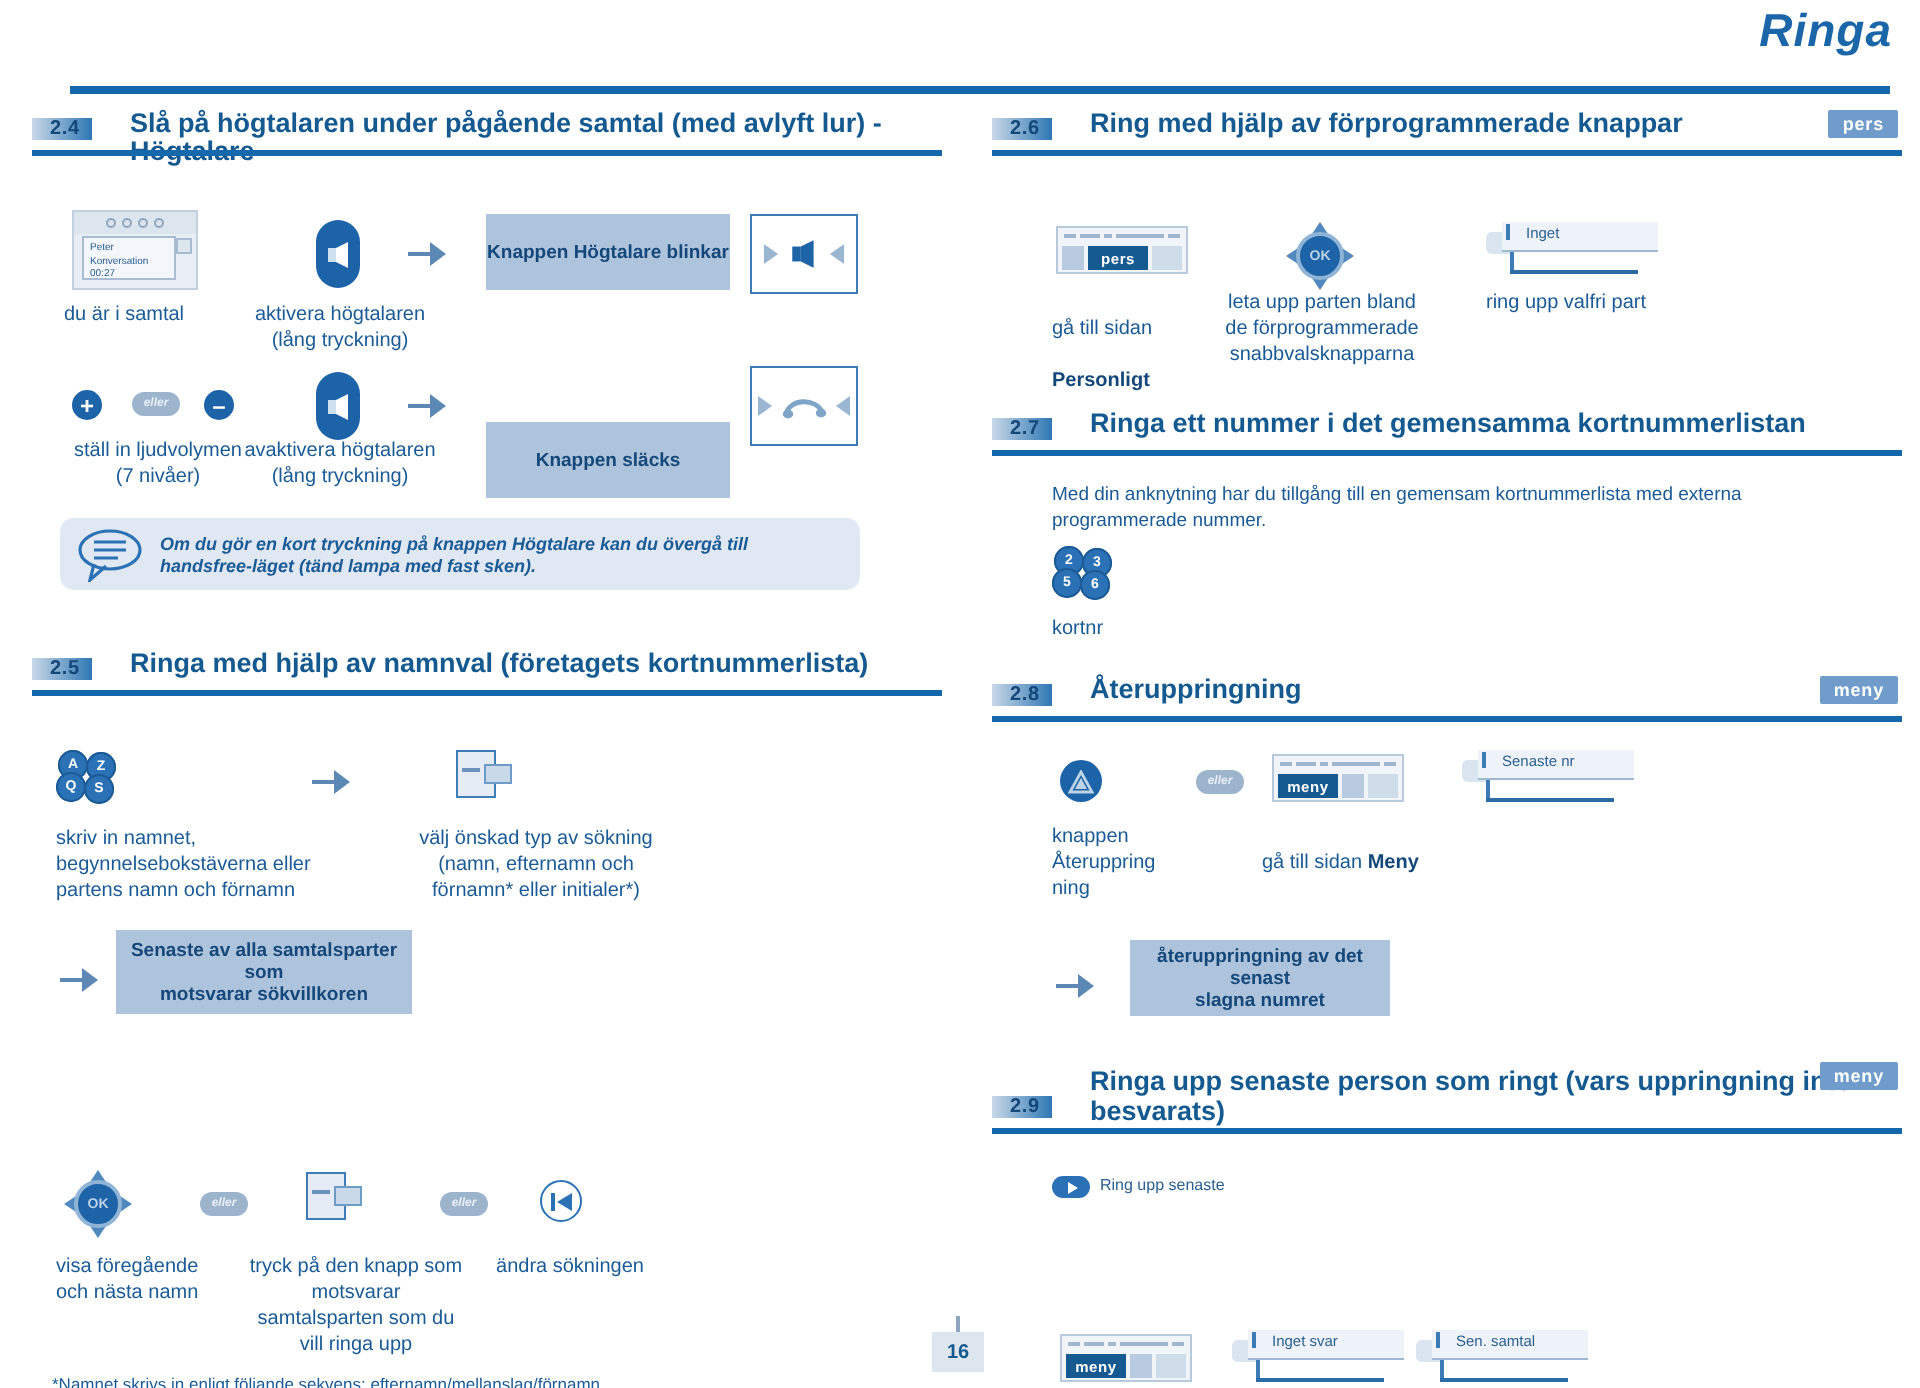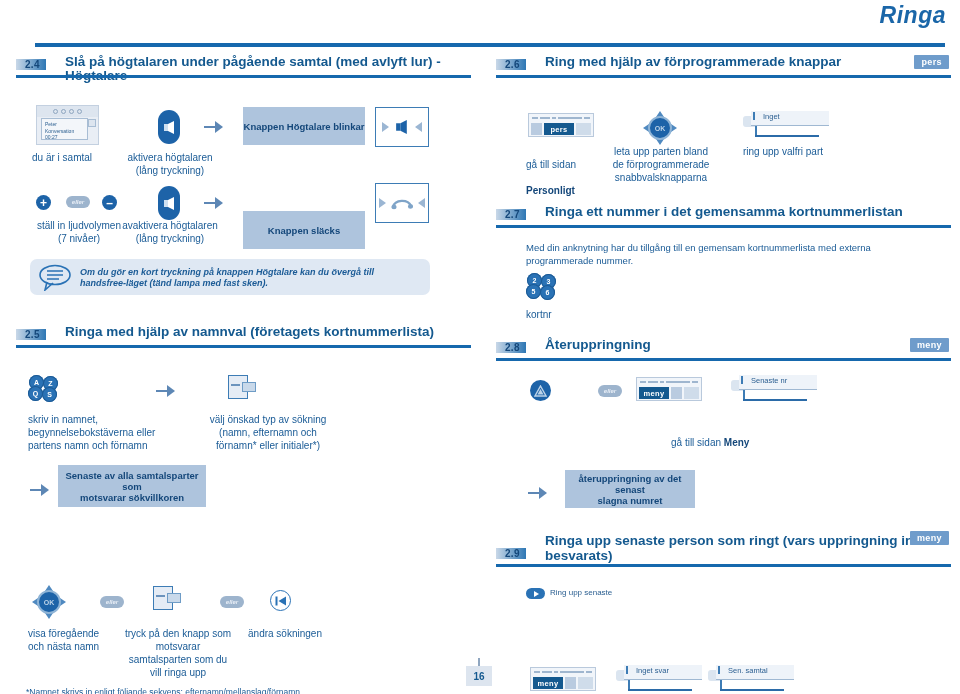--- a/index.html
+++ b/index.html
@@ -510,38 +510,41 @@
         <div class="sec-rule"></div>
       </div>
     </div>
 
     <div class="circ-icon" style="left:42px;top:325px;">
       <svg width="13" height="12" viewBox="0 0 13 12">
         <polygon points="6.5,1 12,11 1,11" fill="none" stroke="#bcd3e8" stroke-width="1.4"></polygon>
         <polygon points="6.5,4 9.5,9.5 3.5,9.5" fill="#bcd3e8"></polygon>
       </svg>
     </div>
+    <div class="cap left" style="left:38px;top:357px;width:90px;">knappen
+Återuppring
+ning</div>
 
     <div class="eller" style="left:110px;top:330px;">eller</div>
 
     <div class="pagekey" style="left:148px;top:322px;">
       <div class="strip">
         <i style="width:6px"></i>
           <i style="width:10px"></i>
           <i style="width:4px"></i>
           <i style="flex:1"></i>
           <i style="width:6px"></i>
       </div>
       <div class="row">
         <span class="active">meny</span>
         <span class="tab"></span>
         <span class="pad"></span>
       </div>
     </div>
-    <div class="cap left" style="left:143px;top:368px;width:140px;margin-left:40px;">
+    <div class="cap left" style="left:143px;top:357px;width:140px;">
       <span>gå till sidan </span><b>Meny</b>
     </div>
 
     <div class="softkey" style="left:243px;top:320px;">
       <div class="knob"></div>
       <div class="bar"></div>
       <div class="tick"></div>
       <div class="lbl">Senaste  nr</div>
       <div class="line"></div>
       <div class="line2"></div>

